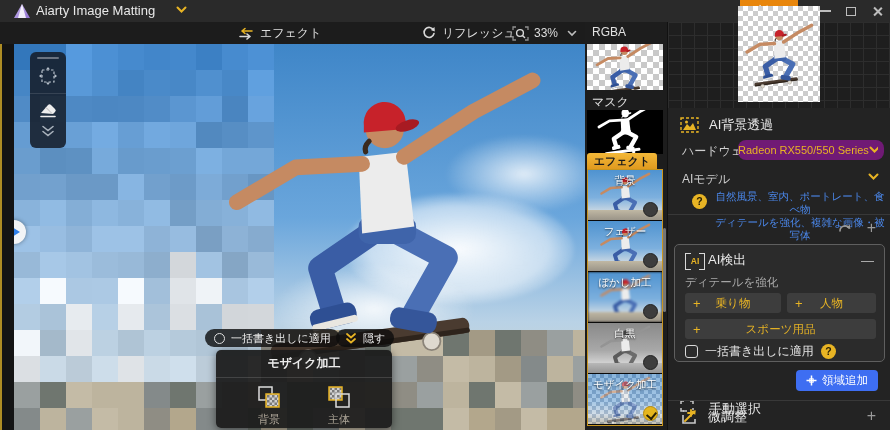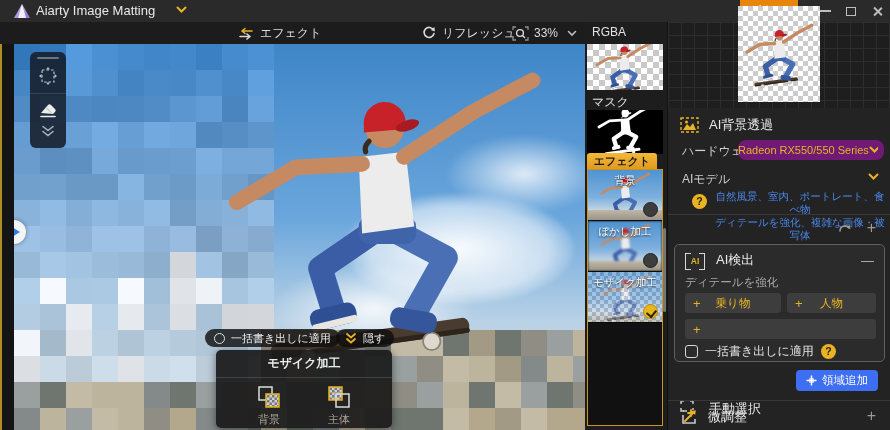--- a/index.html
+++ b/index.html
@@ -122,21 +122,21 @@
     font-size:10.5px; font-weight:bold; text-align:center; line-height:15px; }
   .desc-help { position:absolute; left:24px; top:172px; }
   .desc-text { position:absolute; left:46px; top:168px; width:172px; font-size:10.5px; line-height:13px; color:#4a86e8; text-align:center; }
   .panel-div { position:absolute; left:0; width:223px; height:1px; background:#383838; }
   .row-edit { top:196px; }
   .edit-right-icons { position:absolute; right:14px; top:198px; display:flex; gap:14px; align-items:center; }
   .gray-plus { font-size:16px; color:#9a9a9a; line-height:16px; cursor:pointer; }
 
   .detect-box { position:absolute; left:6px; top:222px; width:211px; height:118px; background:#2b2b2b;
     border:1px solid #5f5f5f; border-radius:5px; }
-  .detect-header { position:absolute; left:0; top:6px; width:100%; height:18px; display:flex; align-items:center; gap:11px; padding:0 10px; }
+  .detect-header { position:absolute; left:0; top:6px; width:100%; height:18px; display:flex; align-items:center; gap:3px; padding:0 10px; }
   .ai-badge { position:relative; width:20px; height:15px; flex:0 0 auto; }
   .ai-badge::before,.ai-badge::after { content:""; position:absolute; top:0; width:5px; height:15px; border:1.5px solid #d8d8d8; }
   .ai-badge::before { left:0; border-right:none; }
   .ai-badge::after { right:0; border-left:none; }
   .ai-badge-text { position:absolute; left:0; width:100%; top:3px; text-align:center; font-size:8.5px; font-weight:bold; color:#e8b424; }
   .detect-minus { margin-left:auto; color:#b9b9b9; font-size:13px; cursor:pointer; }
   .detect-sub { position:absolute; left:10px; top:30px; font-size:11.5px; color:#a9a9a9; }
   .dbtn { position:absolute; height:20px; background:#3d3d3d; border-radius:3px; display:flex; align-items:center; cursor:pointer; }
   .dbtn .dplus { position:absolute; left:8px; color:#e8b424; font-size:13px; }
   .dbtn .dlabel { width:100%; text-align:center; font-size:11.5px; color:#e8b424; }
@@ -543,27 +543,47 @@
         <div class="mini">
           <svg width="56" height="56" viewBox="0 0 200 200" style="position:absolute;left:9px;top:0">
               <use href="#skater"></use>
             </svg>
           <div class="mini-ground"></div>
         </div>
         <span class="ef-label">背景</span>
         <div class="check-circle"></div>
       </div>
       <div class="ef-thumb">
+        <div class="mini">
+          <svg width="56" height="56" viewBox="0 0 200 200" style="position:absolute;left:9px;top:0">
+              <use href="#skater"></use>
+            </svg>
+          <div class="mini-ground"></div>
+        </div>
+        <span class="ef-label">フェザー</span>
+        <div class="check-circle"></div>
+      </div>
+      <div class="ef-thumb">
         <div class="mini blurry">
           <svg width="56" height="56" viewBox="0 0 200 200" style="position:absolute;left:9px;top:0">
               <use href="#skater"></use>
             </svg>
           <div class="mini-ground"></div>
         </div>
         <span class="ef-label">ぼかし加工</span>
+        <div class="check-circle"></div>
+      </div>
+      <div class="ef-thumb">
+        <div class="mini gray">
+          <svg width="56" height="56" viewBox="0 0 200 200" style="position:absolute;left:9px;top:0">
+              <use href="#skater"></use>
+            </svg>
+          <div class="mini-ground"></div>
+        </div>
+        <span class="ef-label">白黒</span>
         <div class="check-circle"></div>
       </div>
       <div class="ef-thumb checked">
         <div class="mini">
           <svg width="56" height="56" viewBox="0 0 200 200" style="position:absolute;left:9px;top:0">
               <use href="#skater"></use>
             </svg>
           <div class="pixel-overlay"></div>
         </div>
         <span class="ef-label">モザイク加工</span>
@@ -633,20 +653,21 @@
       <div class="dbtn dbtn1">
         <span class="dplus">+</span>
         <span class="dlabel">乗り物</span>
       </div>
       <div class="dbtn dbtn2">
         <span class="dplus">+</span>
         <span class="dlabel">人物</span>
       </div>
       <div class="dbtn dbtn3">
         <span class="dplus">+</span>
+        <span class="dlabel">スポーツ用品</span>
       </div>
 
       <div class="chk-row">
         <div class="chk-box"></div>
         <span class="chk-label">一括書き出しに適用</span>
         <div class="help-circle">?</div>
       </div>
     </div>
 
     <div class="sec-title-row row-manual">

